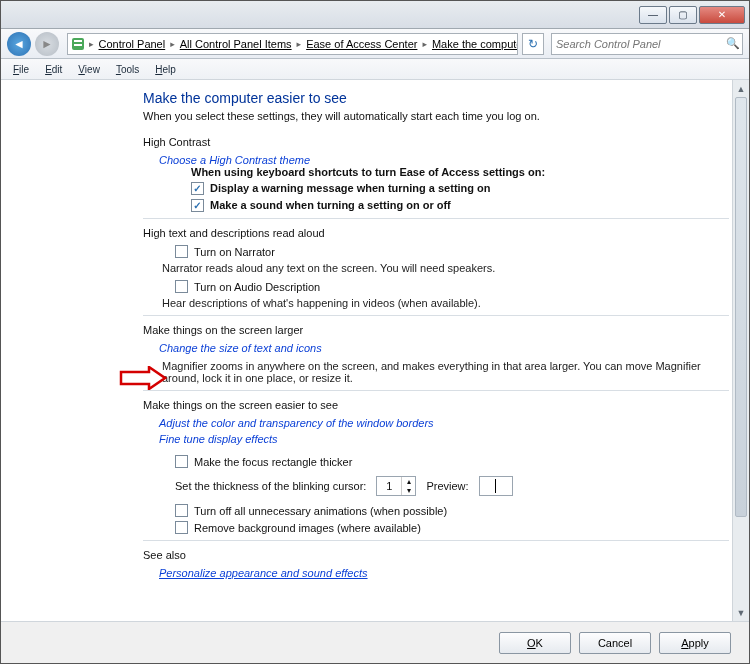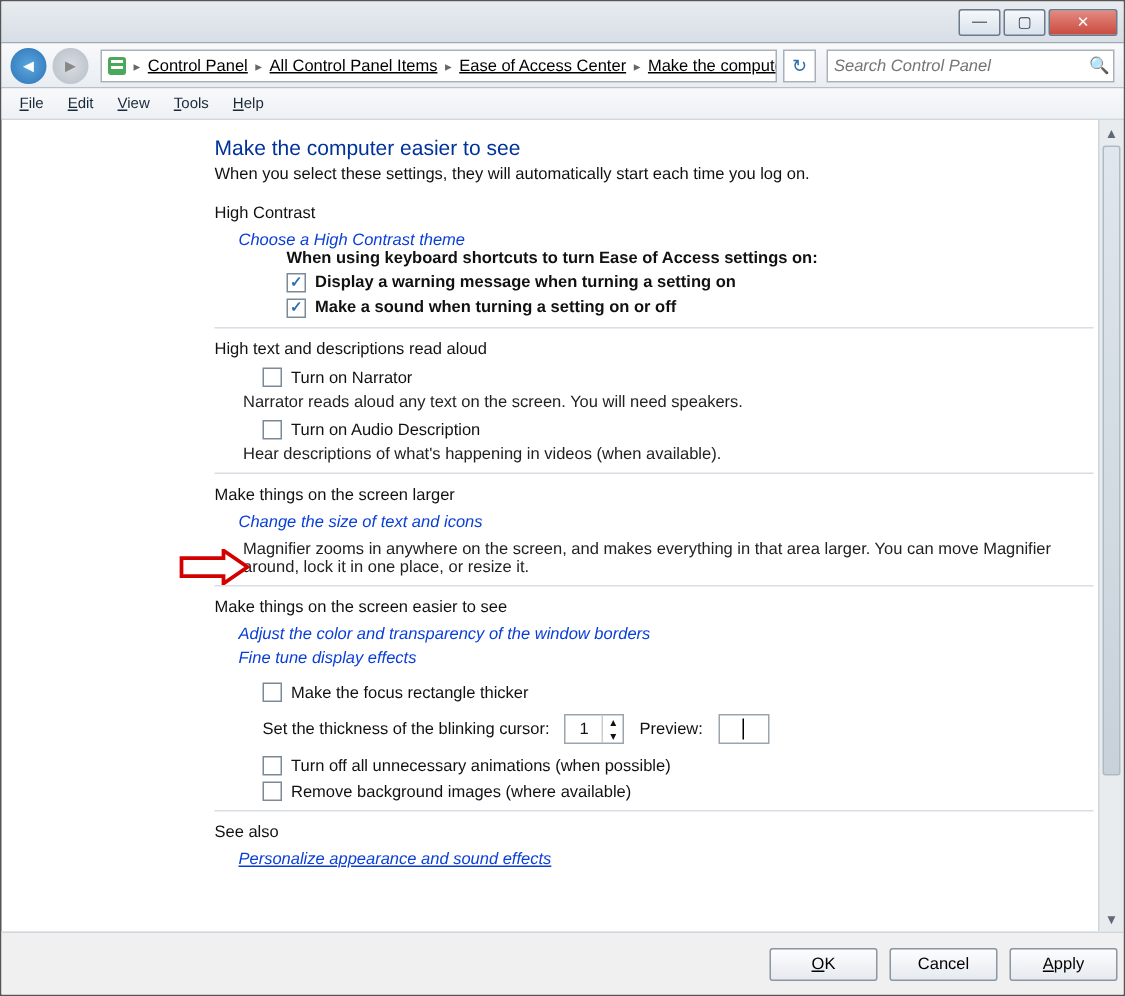--- a/index.html
+++ b/index.html
@@ -42,21 +42,21 @@
 hr.sep { border: none; border-top: 1px solid #d8dee4; margin: 6px 0 6px 0; }
 .arrow { position: absolute; left: 118px; top: 365px; pointer-events: none; }
 .arrow svg { display: block; }
 .cursor-row { display:flex; align-items:center; gap:10px; margin:8px 0 8px 32px; }
 .numbox { width:40px; height:20px; border:1px solid #9aa5b0; display:flex; align-items:center; }
 .numbox span { flex:1; text-align:center; }
 .numbox .spin { width:14px; border-left:1px solid #ccc; font-size:8px; display:flex; flex-direction:column; }
 .numbox .spin div{height:9px; display:flex; align-items:center; justify-content:center;}
 .preview-box { width: 34px; height: 20px; border: 1px solid #9aa5b0; display:flex; align-items:center; justify-content:center;}
 .preview-cur { width:1px; height:14px; background:#000; }
-.footer { position: absolute; bottom: 0; left: 0; right: 0; height: 42px; background: #f0f0f0; border-top: 1px solid #d0d6dc; display: flex; justify-content: flex-end; align-items: center; padding: 0 4px; gap: 8px; }
+.footer { position: absolute; bottom: 0; left: 0; right: 0; height: 42px; background: #f0f0f0; border-top: 1px solid #d0d6dc; display: flex; justify-content: flex-end; align-items: center; padding: 0 18px; gap: 8px; }
 .btn { min-width: 72px; height: 22px; border: 1px solid #8a96a2; background: linear-gradient(#fdfdfe,#e6eaef); font-size: 11px; border-radius: 2px; }
 .underline-letter { text-decoration: underline; }
 </style>
 </head>
 <body>
 
 <div class="window">
 
   <div class="titlebar">
     <div class="tb-btn">—</div>

